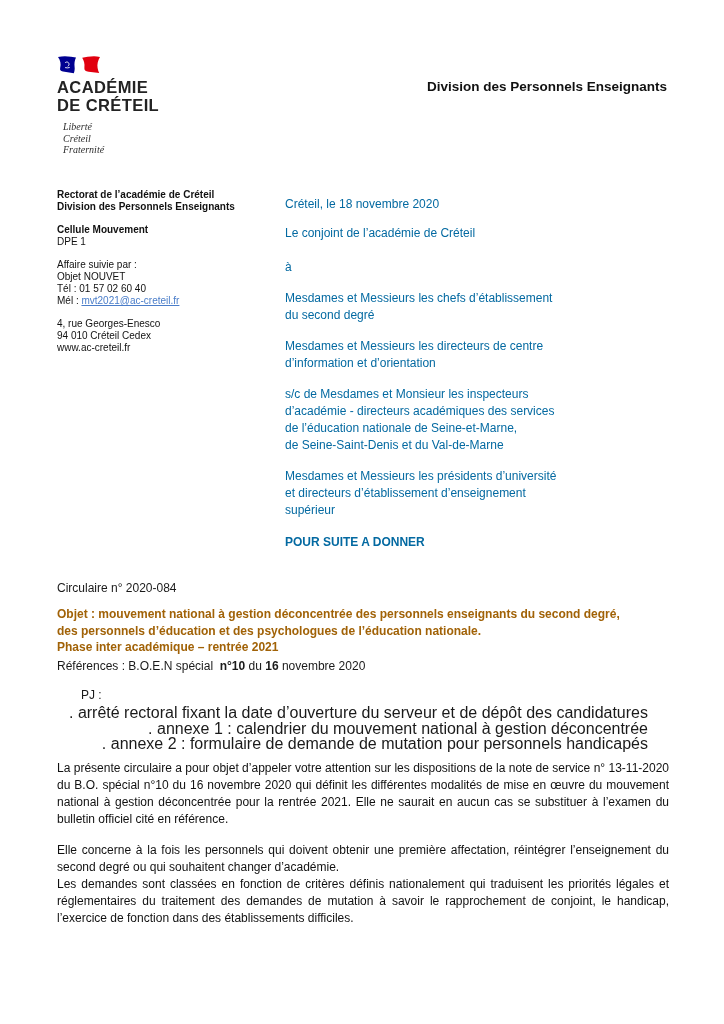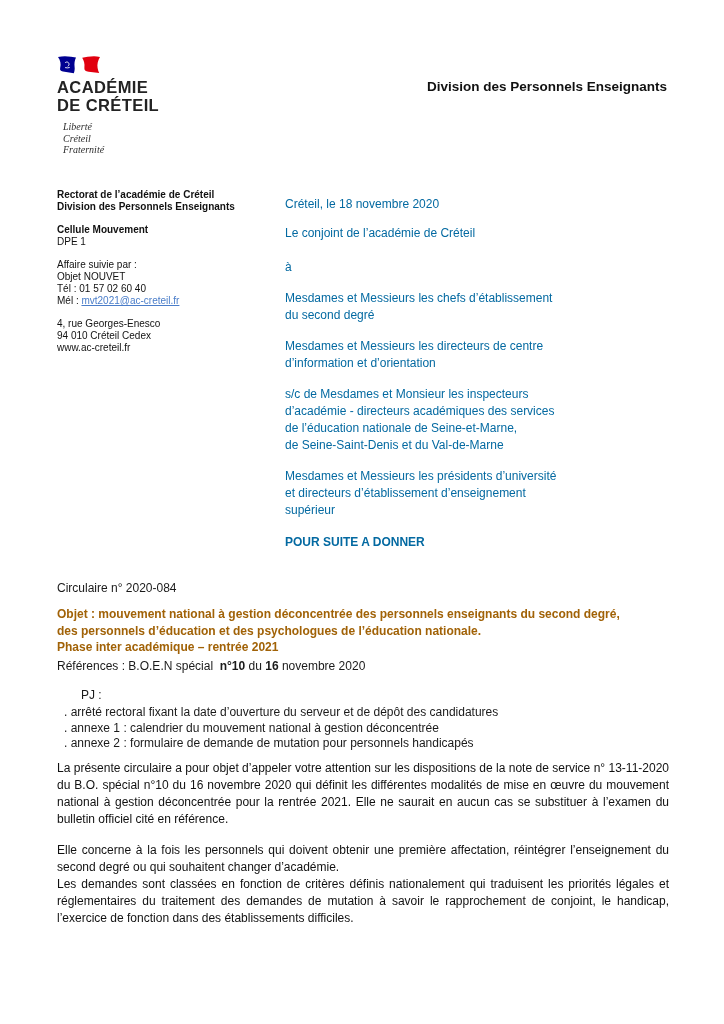--- a/index.html
+++ b/index.html
@@ -66,22 +66,22 @@
     font-weight:bold;font-size:12px;line-height:16.5px;
     white-space:pre-line;color:#a16207;
   }
   .references{
     position:absolute;left:57px;top:659px;width:612px;
     font-size:12px;white-space:pre-wrap;
   }
   .references .b{font-weight:bold;}
   .pj-label{position:absolute;left:57px;top:688px;font-size:12px;margin-left:24px;}
   .attachments{
-    position:absolute;left:64px;top:705px;width:600px;
-    font-size:12px;line-height:15.5px;
+    position:absolute;left:48px;top:705px;width:600px;
+    font-size:16px;line-height:15.5px;text-align:right;
   }
   .para{
     position:absolute;left:57px;width:612px;
     font-size:12px;line-height:17px;text-align:justify;color:#111;
   }
   .para-1{top:760px;}
   .para-2{top:842px;}
 </style>
 </head>
 <body>

